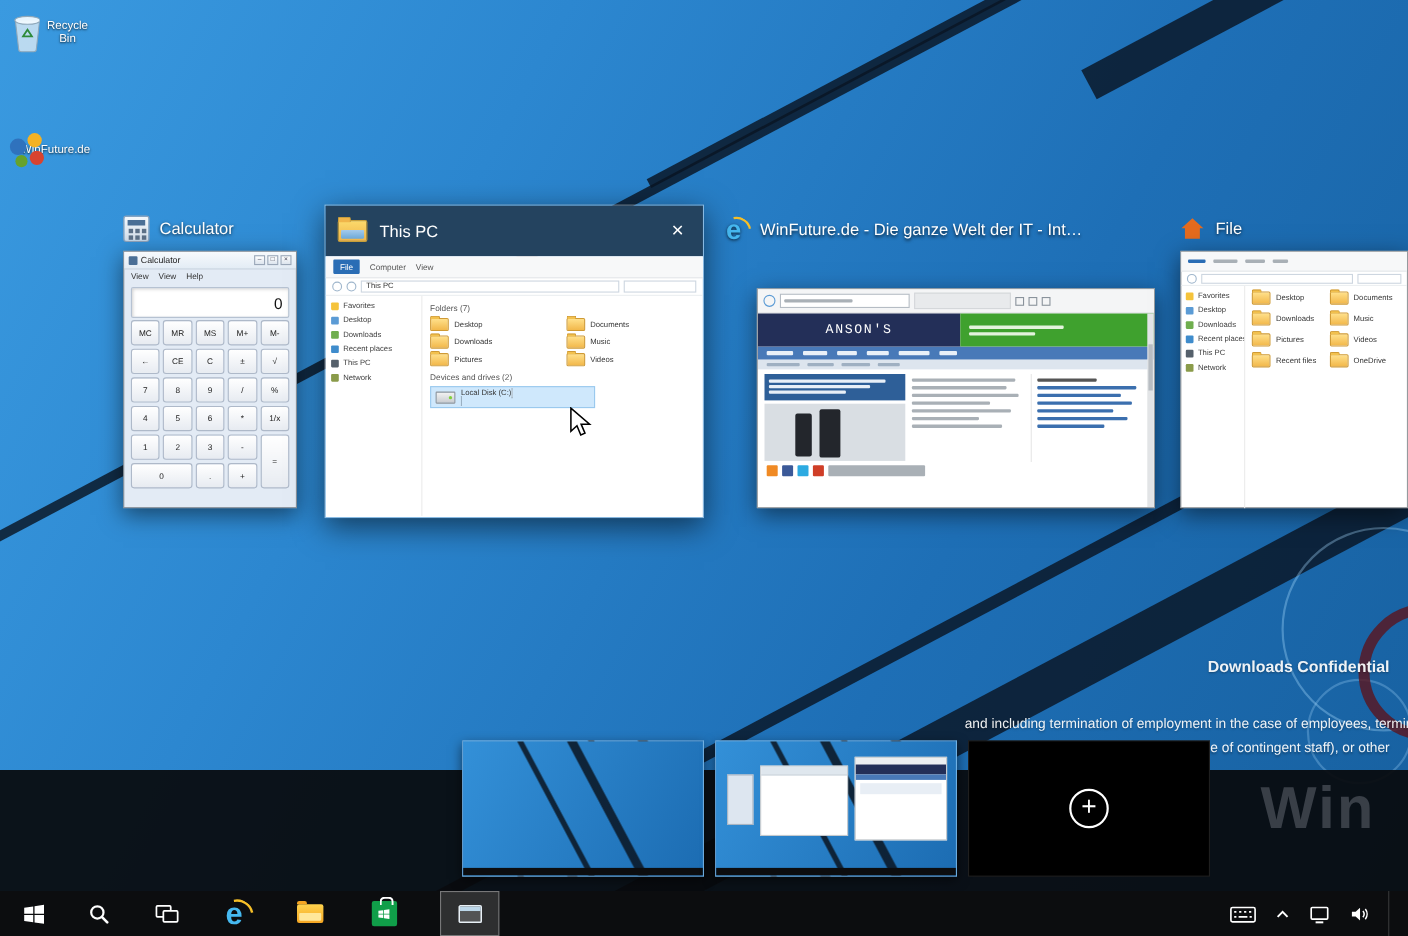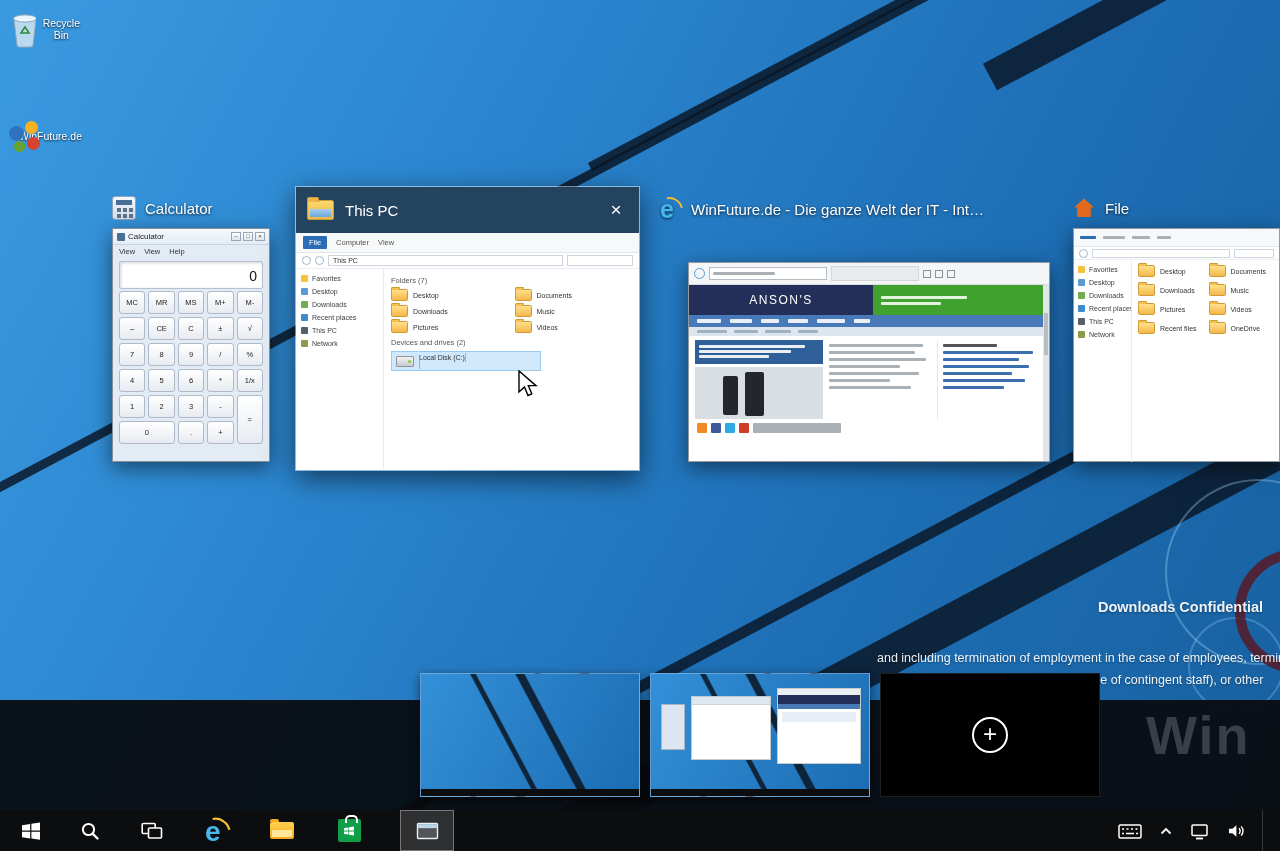--- a/index.html
+++ b/index.html
@@ -110,21 +110,21 @@
   #wf-label{left:656px;top:196px;max-width:400px;overflow:hidden}
   #wf-thumb{left:688px;top:262px;width:362px;height:200px;overflow:hidden}
   .bar{display:inline-block;height:3px;border-radius:1px;background:#a9b0b6;vertical-align:middle}
   .wf-chrome{height:22px;display:flex;align-items:center;gap:4px;padding:0 5px;background:#f4f5f6;border-bottom:1px solid #dcdfe2}
   .wf-back{width:11px;height:11px;border-radius:50%;border:1.5px solid #5b9bd5;flex:none}
   .wf-addr{width:118px;height:13px;border:1px solid #b5bcc4;background:#fff;display:flex;align-items:center;padding:0 3px}
   .wf-tab{width:88px;height:15px;background:#e8eaec;border:1px solid #d4d7da}
   .wf-chrome .sq{width:8px;height:8px;border:1px solid #8a939c}
   .wf-banner{height:30px;display:flex}
   .wf-ad-left{flex:1.15;background:#232f58;color:#fff;display:flex;align-items:center;justify-content:center;
-    font-family:Liberation Sans, sans-serif;font-size:12px;letter-spacing:1.5px}
+    font-family:Liberation Mono, monospace;font-size:12px;letter-spacing:1.5px}
   .wf-ad-right{flex:1;background:#3fa12e;display:flex;flex-direction:column;justify-content:center;gap:3px;padding:0 8px}
   .wf-ad-right .bar{background:#e4f3dd}
   .wf-logo-row{height:28px;display:flex;align-items:center;gap:6px;padding:0 8px;background:#fff}
   .wf-dots-s{position:relative;width:20px;height:20px;flex:none}
   .wf-dots-s i{position:absolute;border-radius:50%}
   .wf-dots-s .da{left:1px;top:4px;width:9px;height:9px;background:#2f72bd}
   .wf-dots-s .db{left:10px;top:1px;width:8px;height:8px;background:#f4b223}
   .wf-dots-s .dc{left:4px;top:13px;width:6px;height:6px;background:#66a22c}
   .wf-dots-s .dd{left:11px;top:11px;width:8px;height:8px;background:#d8432f}
   .wf-logo-text{font-weight:bold;font-size:12px;color:#3d3d3d}

